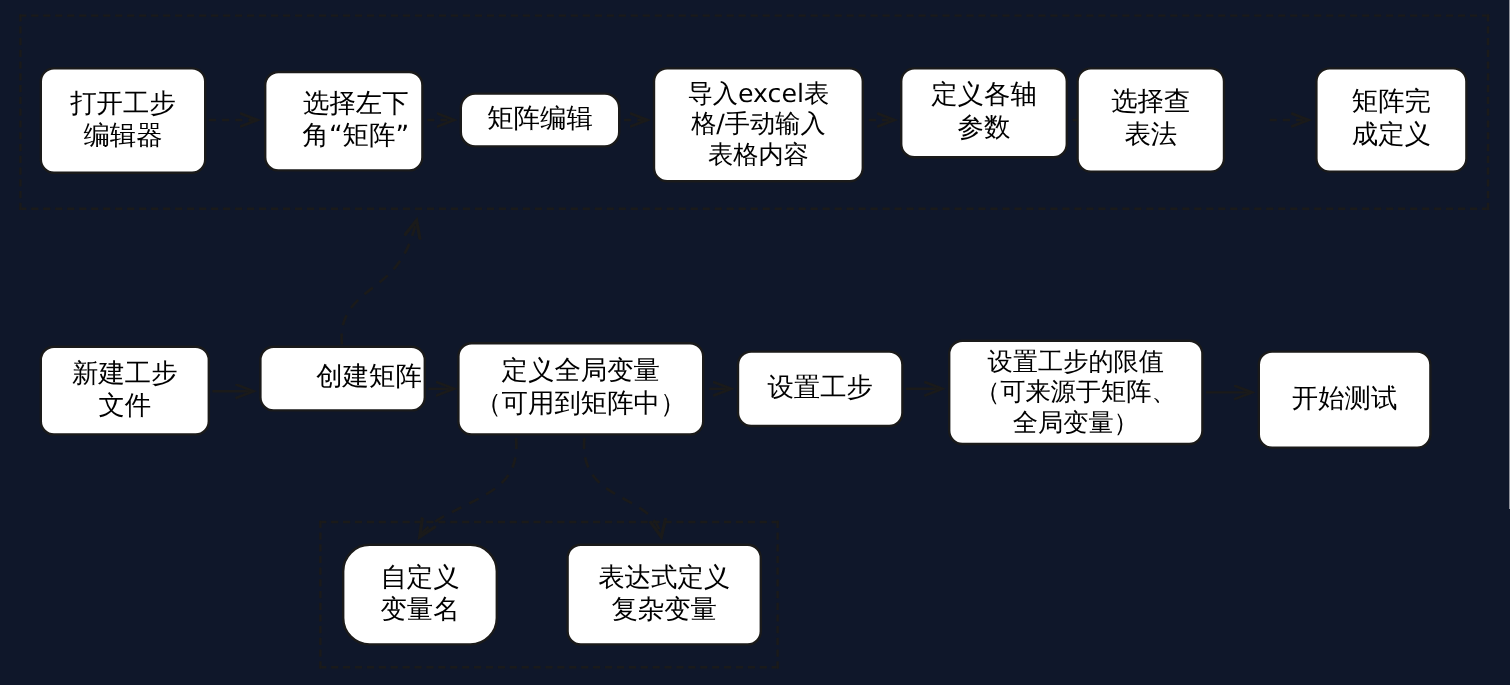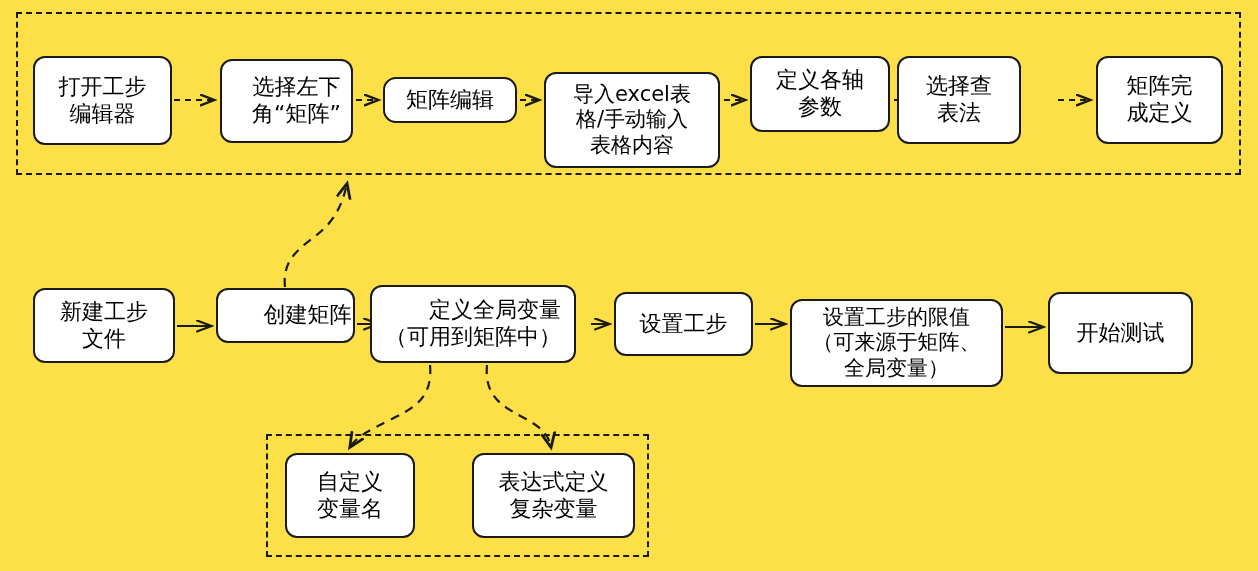--- a/index.html
+++ b/index.html
@@ -7,21 +7,21 @@
     padding: 0;
     background: #ffffff;
   }
   body {
     font-family: "DejaVu Sans", "Liberation Sans", sans-serif;
   }
   #canvas {
     position: relative;
     width: 1258px;
     height: 571px;
-    background: #fde047;
+    background: #0f172a;
     overflow: hidden;
   }
   .svg-layer {
     position: absolute;
     left: 0;
     top: 0;
     width: 1258px;
     height: 571px;
     pointer-events: none;
   }
@@ -42,21 +42,21 @@
     font-weight: 400;
   }
   .group-box {
     position: absolute;
     box-sizing: border-box;
     border: 2px dashed #1a1a1a;
     border-radius: 0px;
     background: transparent;
   }
   .fs22 { font-size: 22px; }
-  .fs21 { font-size: 21px; margin-top: 16px; }
+  .fs21 { font-size: 21px; }
 </style>
 </head>
 <body>
 
 <div id="canvas">
 
   <svg class="svg-layer" viewBox="0 0 1258 571" xmlns="http://www.w3.org/2000/svg">
     <defs>
       <marker id="arrowSolid" markerWidth="9" markerHeight="9" refX="7.4" refY="3.2" orient="auto" markerUnits="strokeWidth">
         <path d="M0,0.3 L7.6,3.2 L0,6.1" fill="none" stroke="#1a1a1a" stroke-width="1.1"></path>
@@ -115,30 +115,30 @@
 表法</div>
 
   <div class="node fs22" style="left:1096px; top:56px; width:127px; height:88px;">矩阵完
 成定义</div>
 
   <div class="node fs22" style="left:33px; top:288px; width:142px; height:75px;">新建工步
 文件</div>
 
   <div class="node fs22" style="left:216px; top:288px; width:139px; height:55px;padding-left:44px;">创建矩阵</div>
 
-  <div class="node fs22" style="left:370px; top:285px; width:206px; height:78px;text-align:right;">定义全局变量
+  <div class="node fs22" style="left:381px; top:285px; width:206px; height:78px;">定义全局变量
 （可用到矩阵中）</div>
 
   <div class="node fs22" style="left:614px; top:292px; width:139px; height:64px;">设置工步</div>
 
   <div class="node fs21" style="left:790px; top:283px; width:213px; height:88px;">设置工步的限值
 （可来源于矩阵、
 全局变量）</div>
 
   <div class="node fs22" style="left:1048px; top:292px; width:145px; height:82px;">开始测试</div>
 
-  <div class="node fs22" style="left:285px; top:453px; width:130px; height:85px;">自定义
+  <div class="node fs22" style="left:285px; top:453px; width:130px; height:85px;border-radius:23px;">自定义
 变量名</div>
 
   <div class="node fs22" style="left:472px; top:453px; width:163px; height:85px;">表达式定义
 复杂变量</div>
 
 </div>
 
 </body></html>

